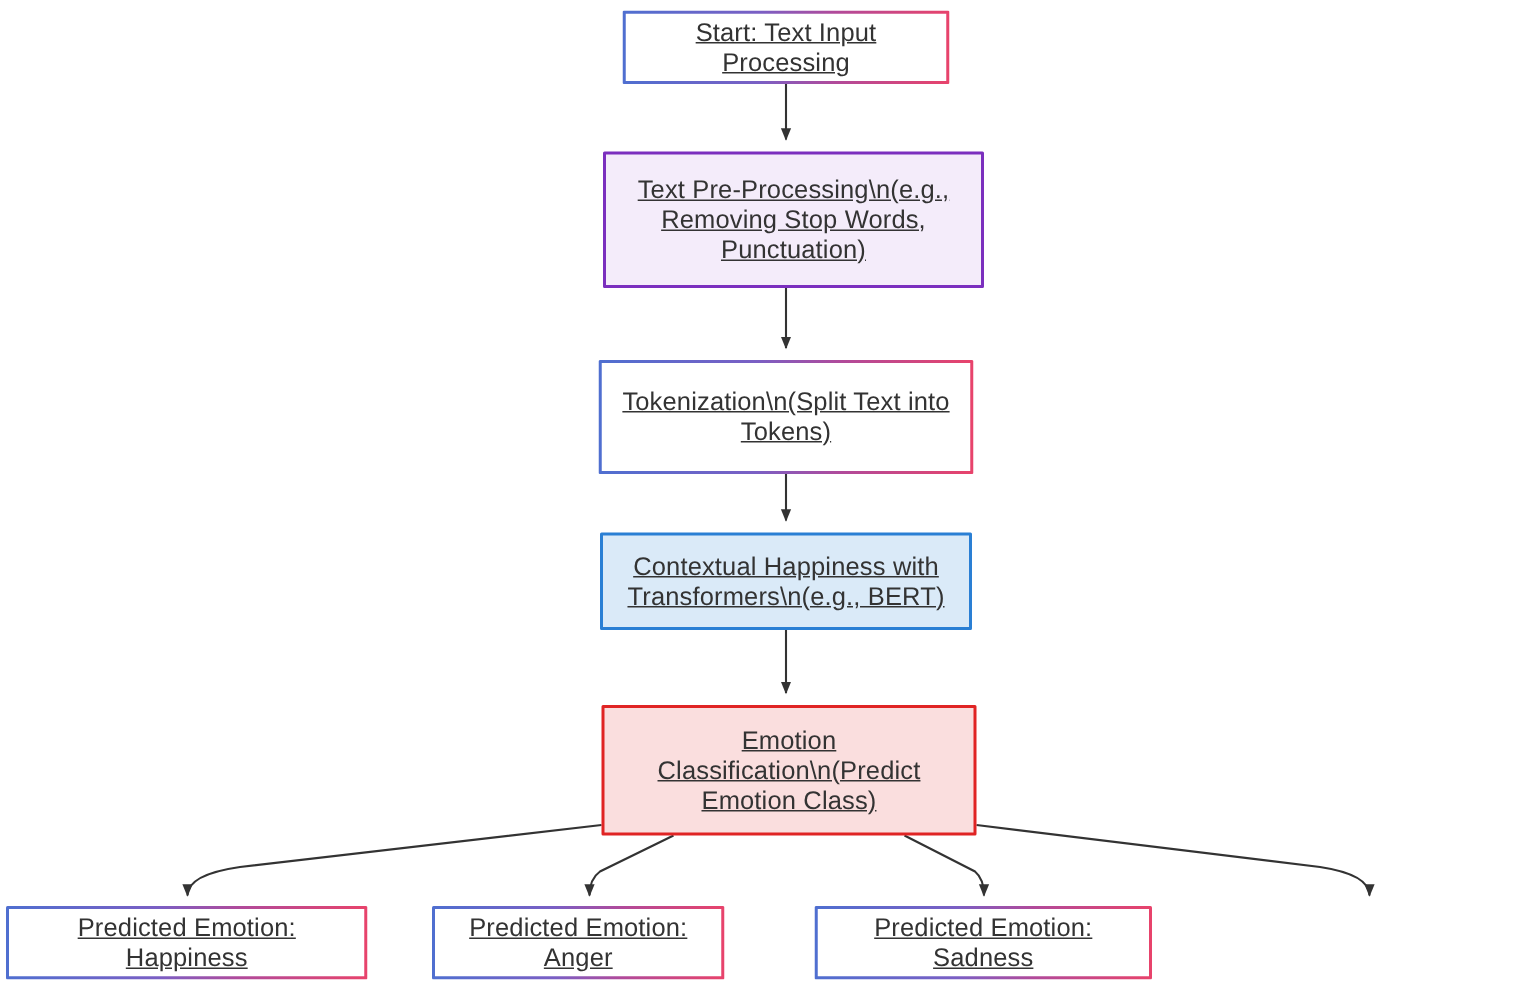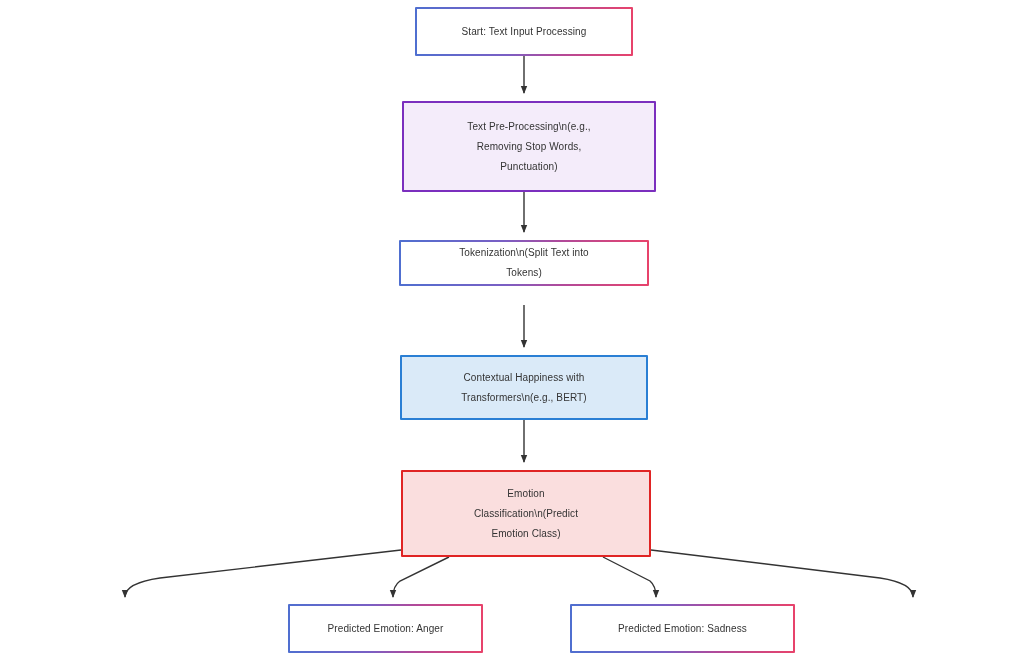--- a/index.html
+++ b/index.html
@@ -29,24 +29,25 @@
     pointer-events: none;
   }
   .node {
     position: absolute;
     box-sizing: border-box;
     display: flex;
     align-items: center;
     justify-content: center;
     text-align: center;
     color: #333333;
-    font-size: 10px;
+    font-size: 17px;
     line-height: 20px;
     letter-spacing: 0.1px;
     border-radius: 1px;
+    text-decoration: underline;
   }
   .node .node-label {
     display: block;
     white-space: pre-line;
     padding: 0 10px;
   }
   
   .node.grad {
     background: #ffffff;
     border: 0;
@@ -101,39 +102,42 @@
   <div class="node grad" style="left: 415px; top: 7px; width: 218px; height: 49px;">
     <span class="node-label">Start: Text Input Processing</span>
   </div>
 
   <div class="node purple" style="left: 402px; top: 101px; width: 254px; height: 91px;">
     <span class="node-label">Text Pre-Processing\n(e.g.,
 Removing Stop Words,
 Punctuation)</span>
   </div>
 
-  <div class="node grad" style="left: 399px; top: 240px; width: 250px; height: 46px;">
+  <div class="node grad" style="left: 399px; top: 240px; width: 250px; height: 76px;">
     <span class="node-label">Tokenization\n(Split Text into
 Tokens)</span>
   </div>
 
   <div class="node blue" style="left: 400px; top: 355px; width: 248px; height: 65px;">
     <span class="node-label">Contextual Happiness with
 Transformers\n(e.g., BERT)</span>
   </div>
 
   <div class="node red" style="left: 401px; top: 470px; width: 250px; height: 87px;">
     <span class="node-label">Emotion
 Classification\n(Predict
 Emotion Class)</span>
   </div>
 
+  <div class="node grad" style="left: 4px; top: 604px; width: 241px; height: 49px;">
+    <span class="node-label">Predicted Emotion: Happiness</span>
+  </div>
 
   <div class="node grad" style="left: 288px; top: 604px; width: 195px; height: 49px;">
     <span class="node-label">Predicted Emotion: Anger</span>
   </div>
 
-  <div class="node grad" style="left: 543px; top: 604px; width: 225px; height: 49px; margin-left: 27px;">
+  <div class="node grad" style="left: 543px; top: 604px; width: 225px; height: 49px;">
     <span class="node-label">Predicted Emotion: Sadness</span>
   </div>
 
 
 </div>
 
 </body></html>

